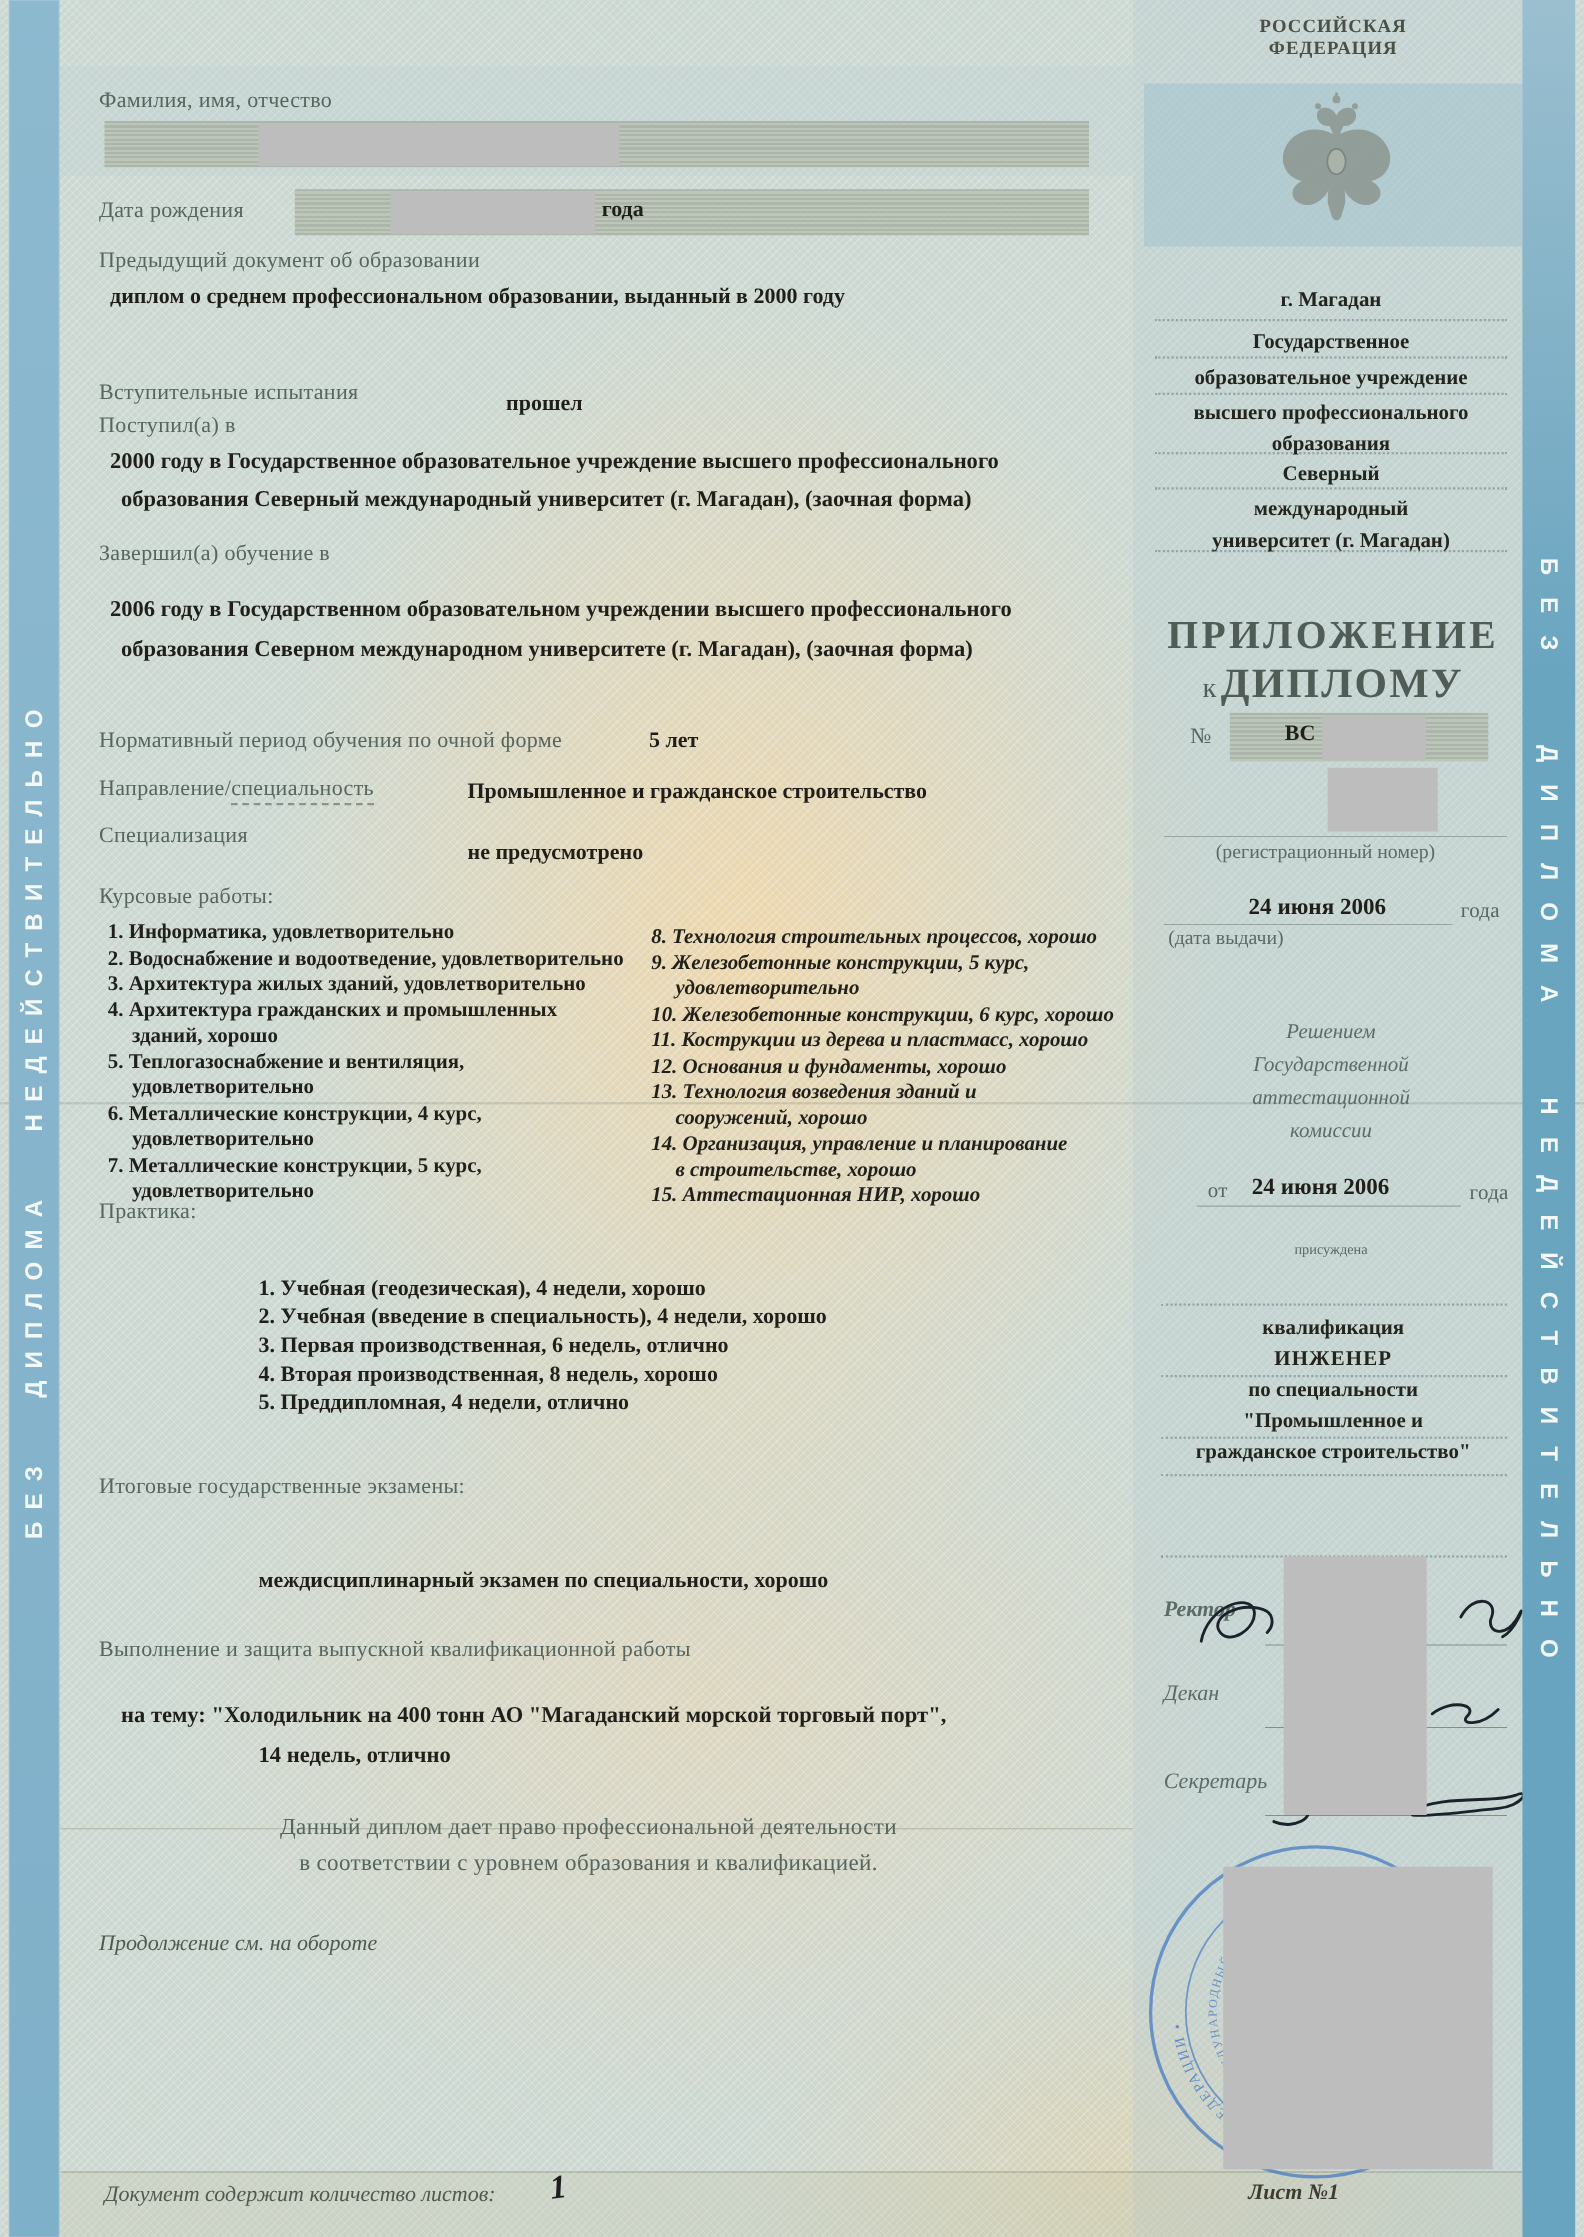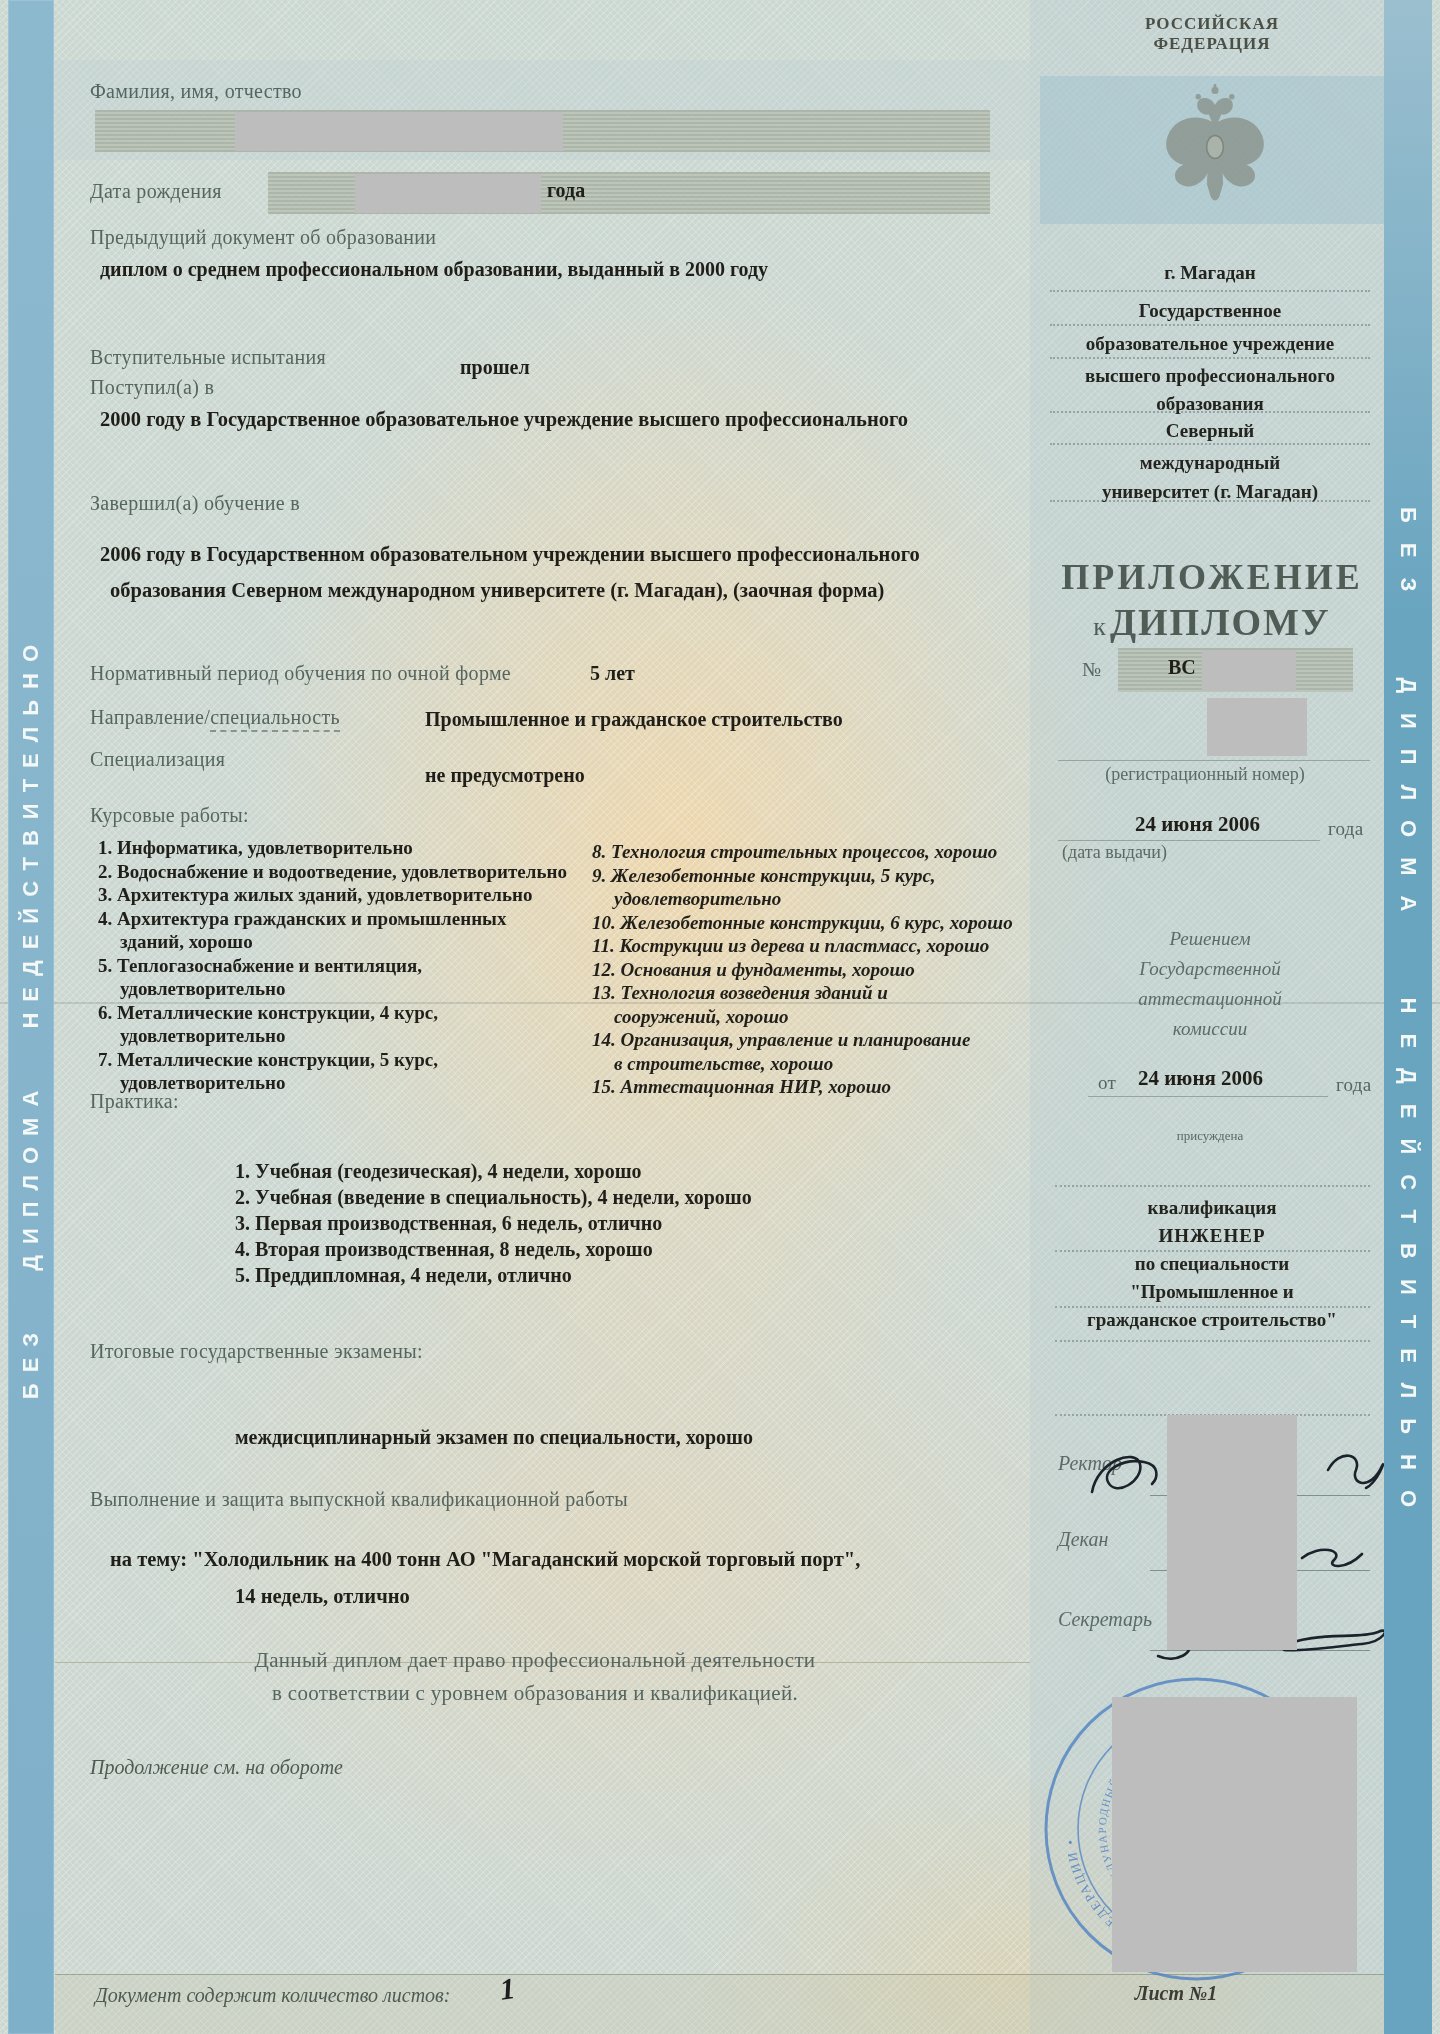--- a/index.html
+++ b/index.html
@@ -85,20 +85,21 @@
   <div class="abs redact" style="left:355px;top:174px;width:186px;height:39px;"></div>
   <div class="abs val" style="left:547px;top:179px;z-index:3;">года</div>
 
   <div class="abs lbl" style="left:90px;top:226px;z-index:3;">Предыдущий документ об образовании</div>
   <div class="abs val" style="left:100px;top:258px;z-index:3;">диплом о среднем профессиональном образовании, выданный в 2000 году</div>
 
   <div class="abs lbl" style="left:90px;top:346px;z-index:3;">Вступительные испытания</div>
   <div class="abs val" style="left:460px;top:356px;z-index:3;">прошел</div>
   <div class="abs lbl" style="left:90px;top:376px;z-index:3;">Поступил(а) в</div>
   <div class="abs val" style="left:100px;top:408px;z-index:3;font-size:20.5px;">2000 году в Государственное образовательное учреждение высшего профессионального</div>
+  <div class="abs val" style="left:110px;top:443px;z-index:3;font-size:20.5px;">образования Северный международный университет (г. Магадан), (заочная форма)</div>
 
   <div class="abs lbl" style="left:90px;top:492px;z-index:3;">Завершил(а) обучение в</div>
   <div class="abs val" style="left:100px;top:543px;z-index:3;font-size:20.5px;">2006 году в Государственном образовательном учреждении высшего профессионального</div>
   <div class="abs val" style="left:110px;top:579px;z-index:3;font-size:20.5px;">образования Северном международном университете (г. Магадан), (заочная форма)</div>
 
   <div class="abs lbl" style="left:90px;top:662px;z-index:3;">Нормативный период обучения по очной форме</div>
   <div class="abs val" style="left:590px;top:662px;z-index:3;">5 лет</div>
 
   <div class="abs lbl" style="left:90px;top:706px;z-index:3;">
     <span>Направление/</span><span style="border-bottom:2px dashed rgba(95,110,105,.65);padding-bottom:2px;">специальность</span>
@@ -215,21 +216,21 @@
     <div class="rc-text" style="line-height:28px;letter-spacing:1px;">ИНЖЕНЕР</div>
     <div class="rc-text" style="line-height:28px;">по специальности</div>
     <div class="rc-text" style="line-height:28px;">"Промышленное и</div>
     <div class="rc-text" style="line-height:28px;">гражданское строительство"</div>
   </div>
   <div class="abs dot-rule" style="left:1055px;top:1250px;width:315px;"></div>
   <div class="abs dot-rule" style="left:1055px;top:1306px;width:315px;"></div>
   <div class="abs dot-rule" style="left:1055px;top:1340px;width:315px;"></div>
   <div class="abs dot-rule" style="left:1055px;top:1414px;width:315px;"></div>
 
-  <div class="abs rc-it" style="left:1058px;top:1452px;font-size:20px;z-index:3;">Ректор</div>
+  <div class="abs rc-it" style="left:1058px;top:1452px;font-size:20px;z-index:3;font-weight:bold;">Ректор</div>
   <div class="abs rc-it" style="left:1058px;top:1528px;font-size:20px;z-index:3;">Декан</div>
   <div class="abs rc-it" style="left:1058px;top:1608px;font-size:20px;z-index:3;">Секретарь</div>
   <div class="abs thin-rule" style="left:1150px;top:1495px;width:220px;border-top-color:rgba(70,85,90,.55);"></div>
   <div class="abs thin-rule" style="left:1150px;top:1570px;width:220px;border-top-color:rgba(70,85,90,.55);"></div>
   <div class="abs thin-rule" style="left:1150px;top:1650px;width:220px;border-top-color:rgba(70,85,90,.55);"></div>
   <svg class="abs sig-svg" style="left:1040px;top:1400px;" width="400" height="300" viewBox="0 0 400 300">
     <g fill="none" stroke="#1b222b" stroke-width="2.6" stroke-linecap="round">
       <path d="M52 92 C58 60 96 48 100 64 C104 80 76 98 68 82 C62 70 84 58 104 62 C120 65 118 78 112 84"></path>
       <path d="M288 70 C300 48 322 54 316 70 C310 84 330 92 342 66 C346 58 338 82 326 88"></path>
       <path d="M262 158 C280 144 304 150 294 160 C286 168 306 170 322 154"></path>

